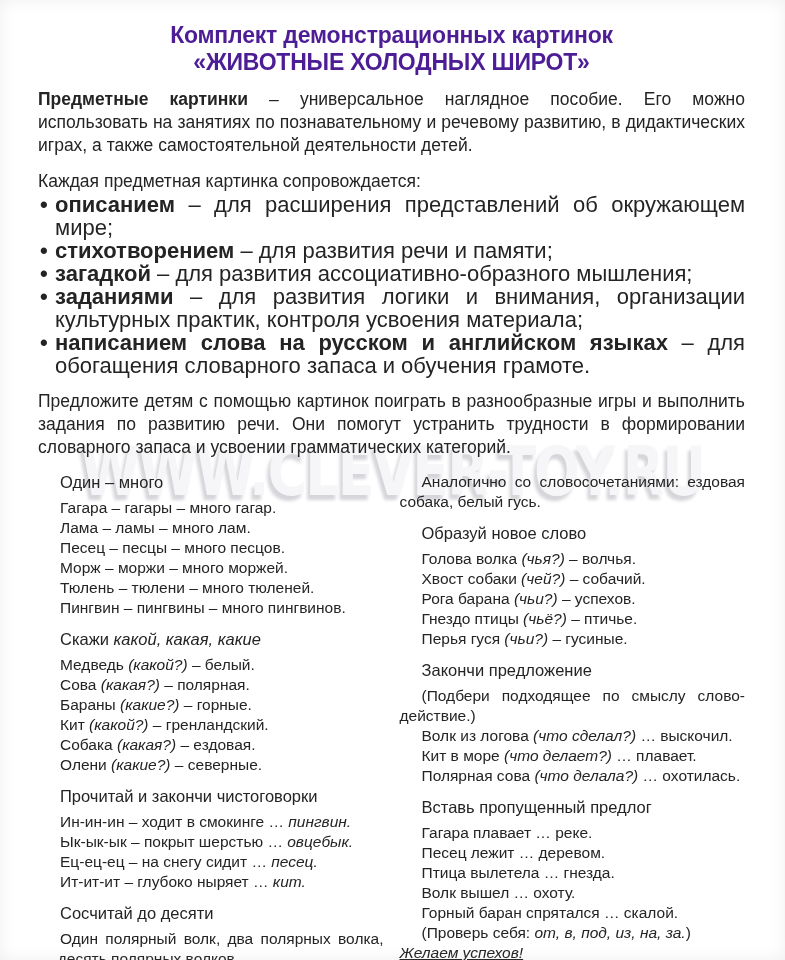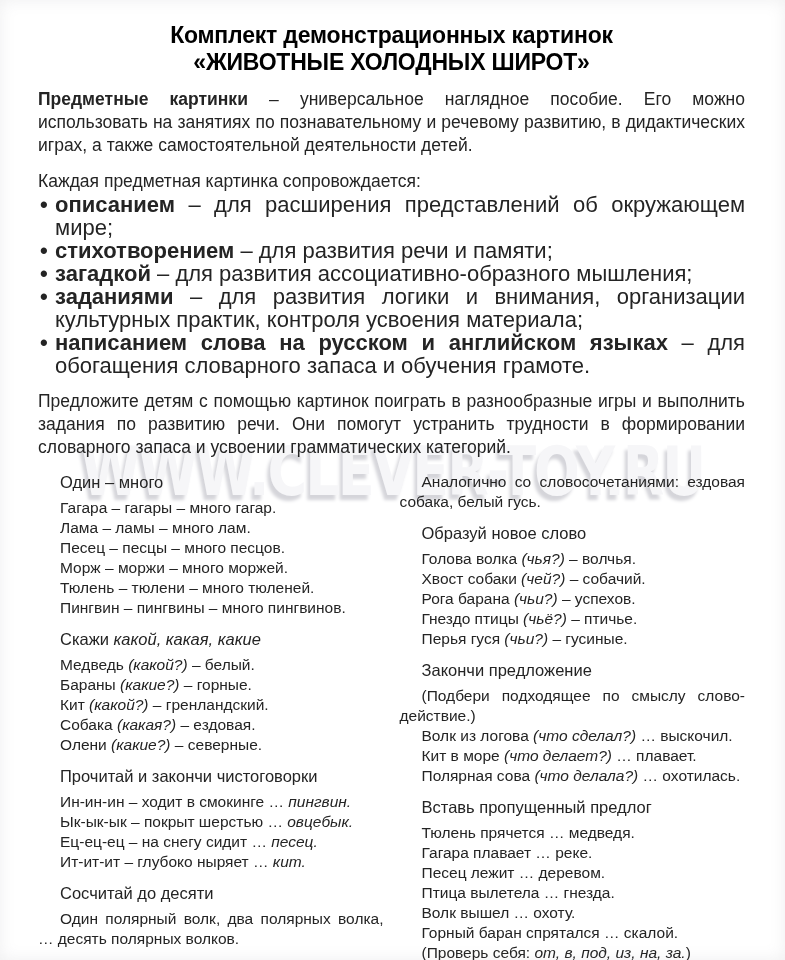--- a/index.html
+++ b/index.html
@@ -22,21 +22,21 @@
     font-weight:bold;
     font-size:54px;letter-spacing:-2px;
     color:var(--wm-fill,#f6f6f8);
     text-shadow:-3px 4px 3px var(--wm-shadow,#d6d6da), 1px -1px 0 #ffffff;
     transform:scaleY(1.25);transform-origin:top center;
     pointer-events:none;user-select:none;
   }
   .content{position:relative;z-index:1;padding:22px 40px 0 38px;}
   h1{
     margin:0 0 12px;text-align:center;
-    font-size:23px;line-height:27px;font-weight:bold;color:#000000;
+    font-size:23px;line-height:27px;font-weight:bold;color:#4c1d95;
     letter-spacing:-0.2px;
   }
   h1 span{display:block;}
   .para{
     font-size:17.5px;line-height:23px;margin:0 0 13px;
     text-align:justify;
   }
   .list-intro{font-size:17.5px;line-height:23px;margin:0;}
   ul.features{
     list-style:none;margin:0 0 13px;padding:0;
@@ -90,20 +90,21 @@
       <div class="col">
           <h3><span>Один – много</span></h3>
           <p><span>Гагара – гагары – много гагар.</span></p>
           <p><span>Лама – ламы – много лам.</span></p>
           <p><span>Песец – песцы – много песцов.</span></p>
           <p><span>Морж – моржи – много моржей.</span></p>
           <p><span>Тюлень – тюлени – много тюленей.</span></p>
           <p><span>Пингвин – пингвины – много пингвинов.</span></p>
           <h3><span>Скажи </span><span class="italic">какой, какая, какие</span></h3>
           <p><span>Медведь </span><span class="italic">(какой?)</span><span> – белый.</span></p>
+          <p><span>Сова </span><span class="italic">(какая?)</span><span> – полярная.</span></p>
           <p><span>Бараны </span><span class="italic">(какие?)</span><span> – горные.</span></p>
           <p><span>Кит </span><span class="italic">(какой?)</span><span> – гренландский.</span></p>
           <p><span>Собака </span><span class="italic">(какая?)</span><span> – ездовая.</span></p>
           <p><span>Олени </span><span class="italic">(какие?)</span><span> – северные.</span></p>
           <h3><span>Прочитай и закончи чистоговорки</span></h3>
           <p><span>Ин-ин-ин – ходит в смокинге … </span><span class="italic">пингвин.</span></p>
           <p><span>Ык-ык-ык – покрыт шерстью … </span><span class="italic">овцебык.</span></p>
           <p><span>Ец-ец-ец – на снегу сидит … </span><span class="italic">песец.</span></p>
           <p><span>Ит-ит-ит – глубоко ныряет … </span><span class="italic">кит.</span></p>
           <h3><span>Сосчитай до десяти</span></h3>
@@ -116,21 +117,20 @@
           <p><span>Хвост собаки </span><span class="italic">(чей?)</span><span> – собачий.</span></p>
           <p><span>Рога барана </span><span class="italic">(чьи?)</span><span> – успехов.</span></p>
           <p><span>Гнездо птицы </span><span class="italic">(чьё?)</span><span> – птичье.</span></p>
           <p><span>Перья гуся </span><span class="italic">(чьи?)</span><span> – гусиные.</span></p>
           <h3><span>Закончи предложение</span></h3>
           <p><span>(Подбери подходящее по смыслу слово-действие.)</span></p>
           <p><span>Волк из логова </span><span class="italic">(что сделал?)</span><span> … выскочил.</span></p>
           <p><span>Кит в море </span><span class="italic">(что делает?)</span><span> … плавает.</span></p>
           <p><span>Полярная сова </span><span class="italic">(что делала?)</span><span> … охотилась.</span></p>
           <h3><span>Вставь пропущенный предлог</span></h3>
-          <p><span>Тюлень прячется … медведя.</span></p>
           <p><span>Гагара плавает … реке.</span></p>
           <p><span>Песец лежит … деревом.</span></p>
           <p><span>Птица вылетела … гнезда.</span></p>
           <p><span>Волк вышел … охоту.</span></p>
           <p><span>Горный баран спрятался … скалой.</span></p>
           <p><span>(Проверь себя: </span><span class="italic">от, в, под, из, на, за.</span><span>)</span></p>
           <p class="right"><span class="italic">Желаем успехов!</span></p>
         </div>
     </div>
 

